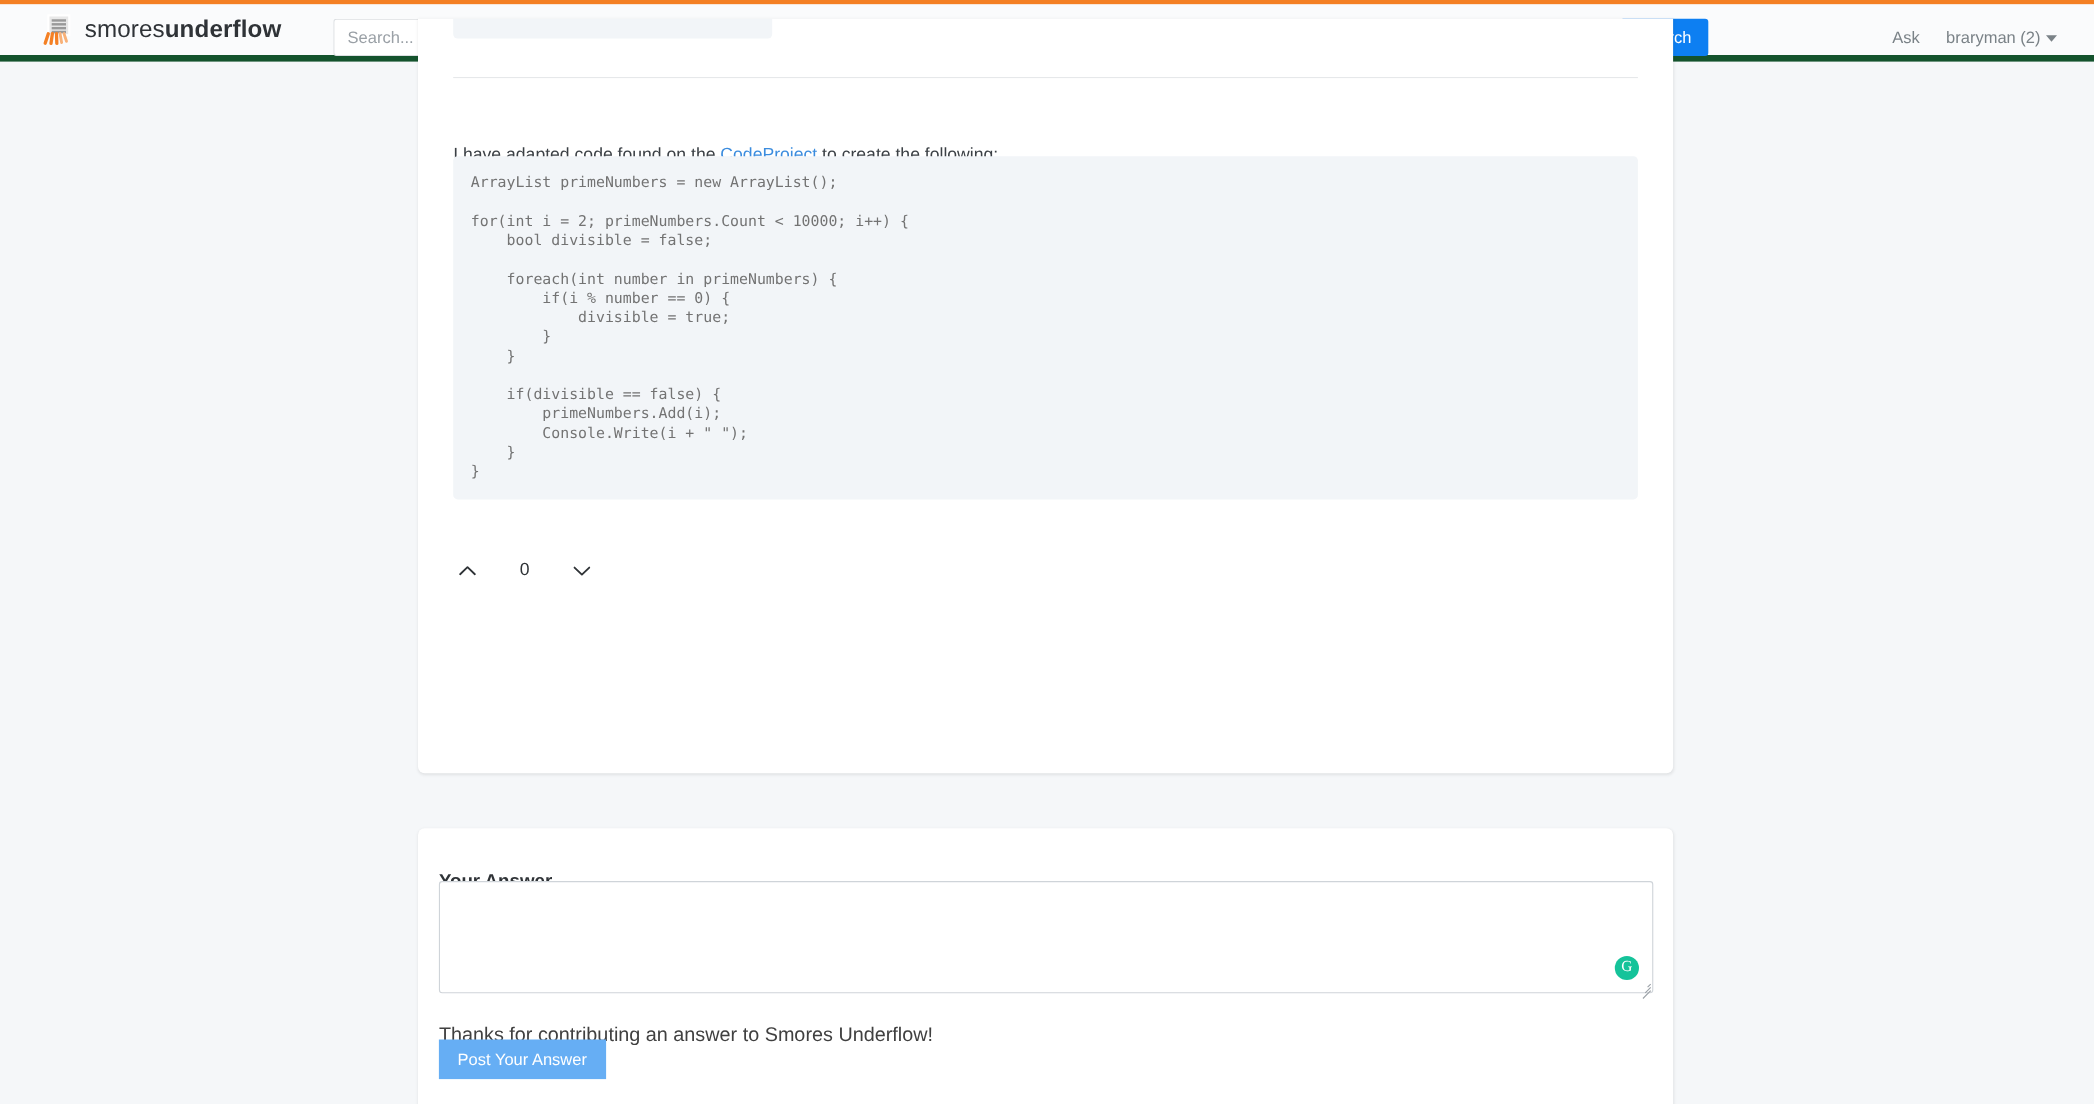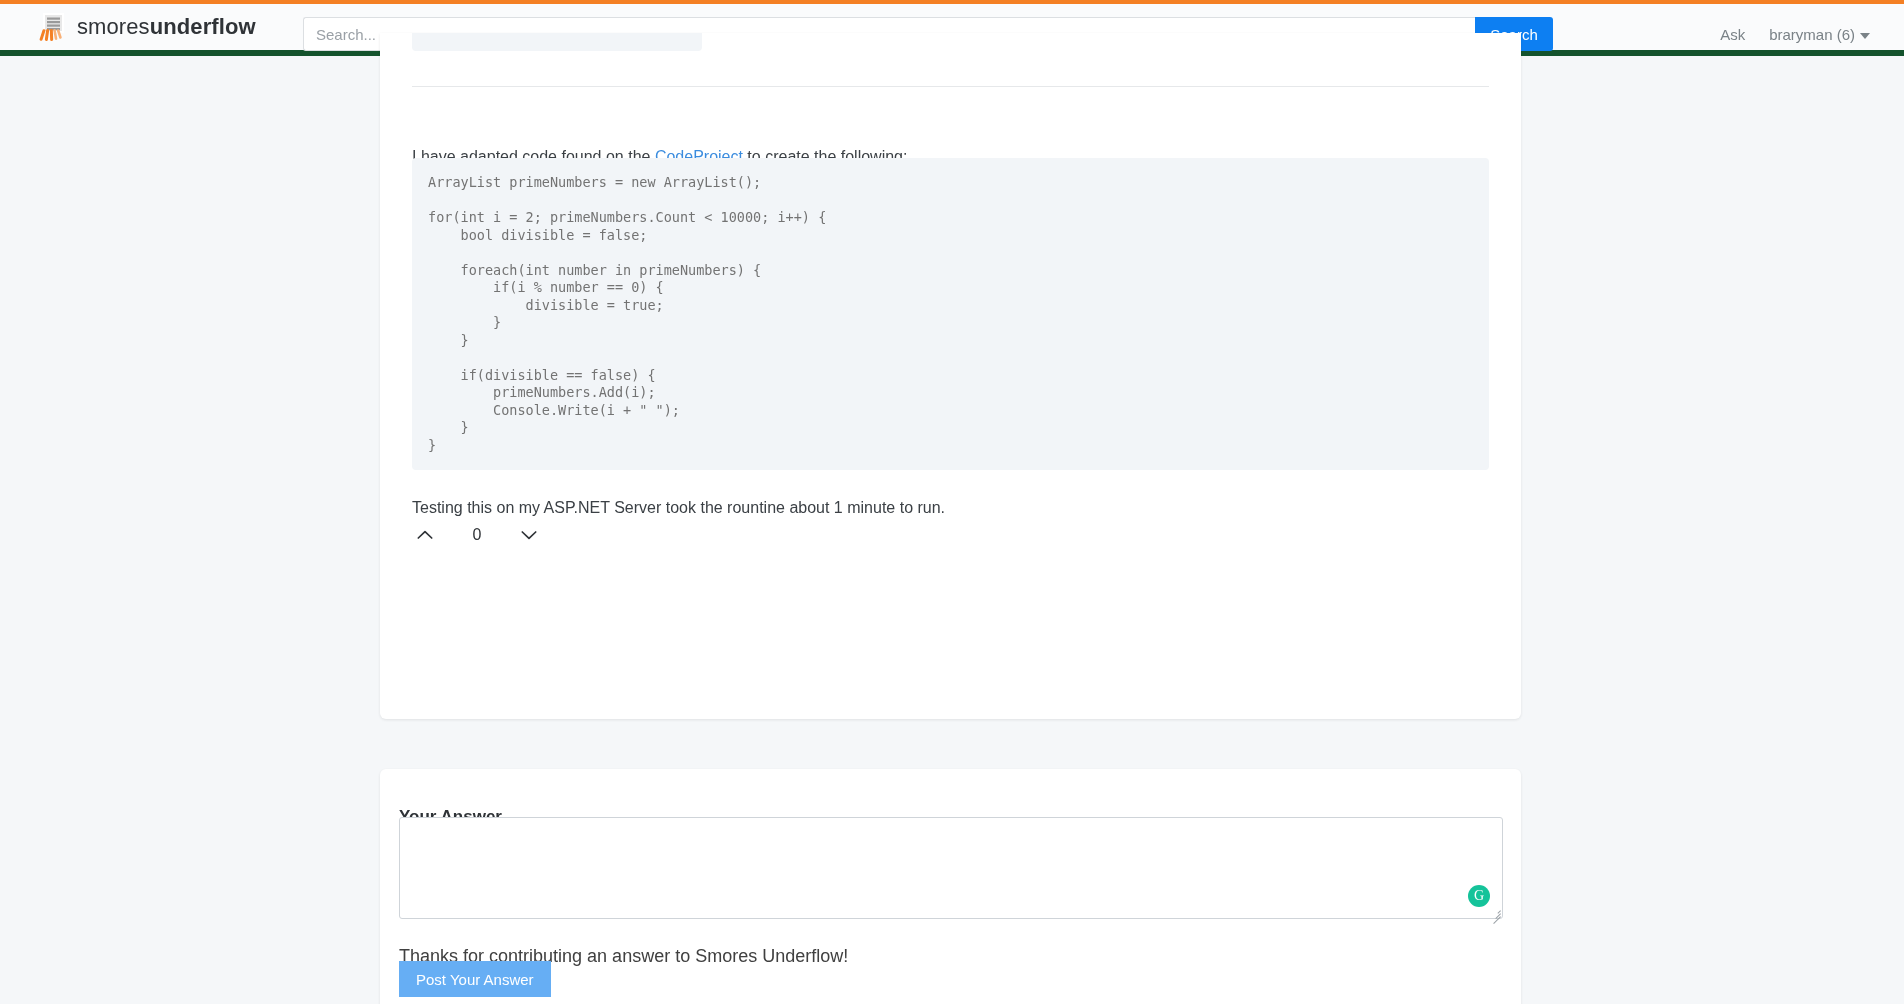--- a/index.html
+++ b/index.html
@@ -95,21 +95,21 @@
     display: inline-block;
     width: 0; height: 0;
     border-left: 5px solid transparent;
     border-right: 5px solid transparent;
     border-top: 6px solid #7a8287;
     margin-left: 5px;
     vertical-align: middle;
   }
 
   
-  .page { position: absolute; top: 57px; left: 0; width: 1904px; height: 947px; }
+  .page { position: absolute; top: 41px; left: 0; width: 1904px; height: 947px; }
 
   .card {
     position: absolute;
     background: #ffffff;
     border-radius: 6px;
     box-shadow: 0 1px 3px rgba(0,0,0,0.09);
   }
 
   
   .answer-card {
@@ -271,21 +271,21 @@
     </span>
   </a>
 
   <div class="search-wrap">
     <input class="search-input" type="text" placeholder="Search..." style="">
     <button class="search-btn">Search</button>
   </div>
 
   <nav class="header-links">
     <a class="header-link">Ask</a>
-    <a class="header-link"><span>braryman (6)</span><span class="caret-down"></span></a>
+    <a class="header-link"><span>braryman (2)</span><span class="caret-down"></span></a>
   </nav>
 </header>
 
 <div class="page">
 
   <section class="card answer-card">
     <div class="clipped-codeblock"></div>
     <div class="hr-divider"></div>
 
     <p class="post-text" style="left:32px; top:96px;">
@@ -304,21 +304,20 @@
         }
     }
 
     if(divisible == false) {
         primeNumbers.Add(i);
         Console.Write(i + " ");
     }
 }</pre>
     </div>
 
-    <p class="post-text" style="left:32px; top:447px;">Testing this on my ASP.NET Server took the rountine about 1 minute to run.</p>
 
     <div class="vote-widget">
       <span class="vote-arrow">
         <svg width="16" height="10" viewBox="0 0 16 10">
             <path d="M1.3 8 L8 1.6 L14.7 8" fill="none" stroke="#2f3337" stroke-width="1.7" stroke-linecap="round" stroke-linejoin="round"></path>
           </svg>
       </span>
       <span class="vote-count">0</span>
       <span class="vote-arrow">
         <svg width="16" height="10" viewBox="0 0 16 10">

